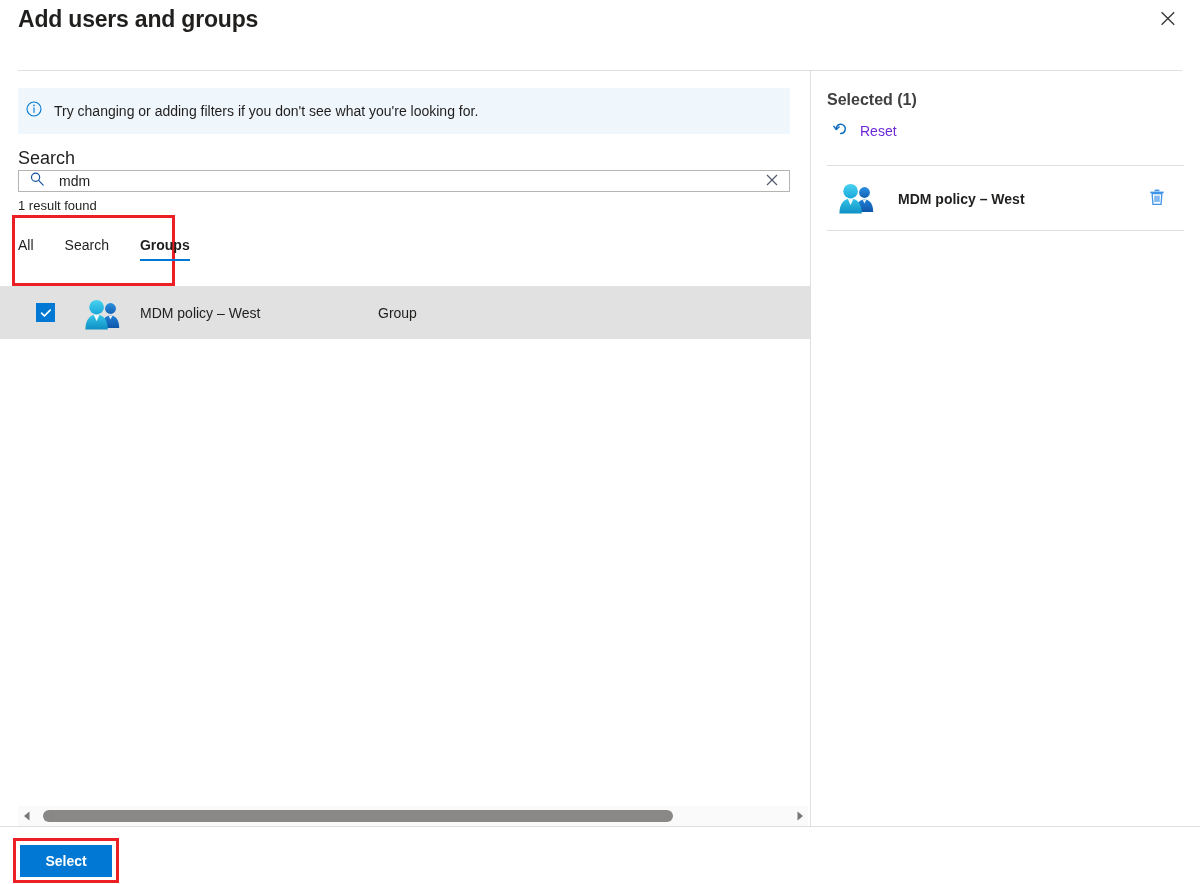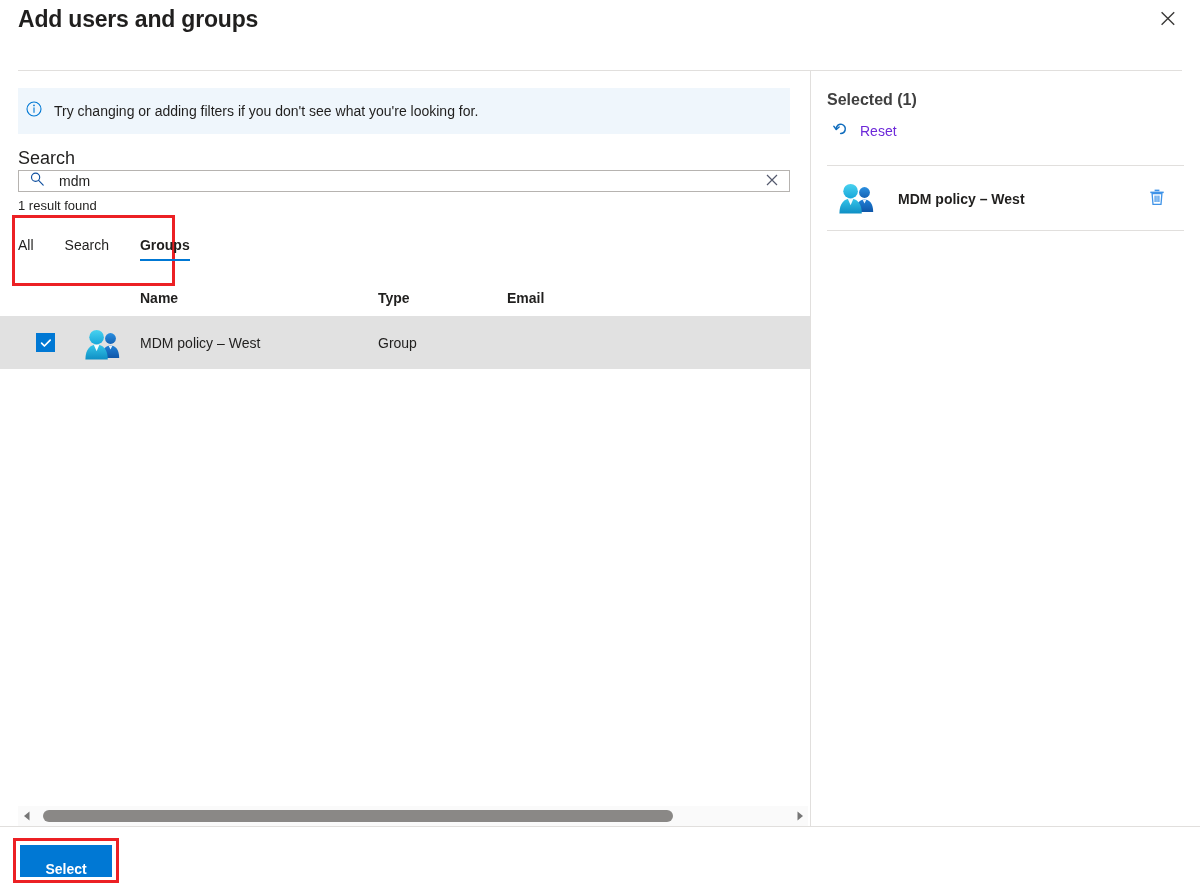--- a/index.html
+++ b/index.html
@@ -319,21 +319,21 @@
     position: absolute;
     left: 20px; top: 845px;
     width: 92px; height: 32px;
     background: #0078d4;
     color: #ffffff;
     border: none;
     font-family: "Liberation Sans", sans-serif;
     font-size: 14px;
     font-weight: 600;
     cursor: pointer;
-    padding: 16px;
+    padding: 8px;
   }
   #select-annotation {
     position: absolute;
     left: 13px; top: 838px;
     width: 106px; height: 45px;
     border: 3px solid #ec2024;
     pointer-events: none;
   }
 </style>
 </head>
@@ -388,25 +388,20 @@
 
   <div id="search-annotation"></div>
 
   <div id="tabs">
     <button class="tab">All</button>
     <button class="tab">Search</button>
     <button class="tab active">Groups</button>
   </div>
 
   <div id="results-table">
-    <div id="table-header">
-      <span class="th col-name">Name</span>
-      <span class="th col-type">Type</span>
-      <span class="th col-email">Email</span>
-    </div>
 
     <div class="table-row">
       <span class="row-checkbox">
         <svg width="12" height="12" viewBox="0 0 12 12" aria-hidden="true">
           <path d="M1.6 6.2 L4.4 9 L10.2 3.1" stroke="#ffffff" stroke-width="1.7" fill="none" stroke-linecap="round" stroke-linejoin="round"></path>
         </svg>
       </span>
 
       <span class="row-icon">
         <svg width="38" height="32" viewBox="0 0 38 32" aria-hidden="true">

